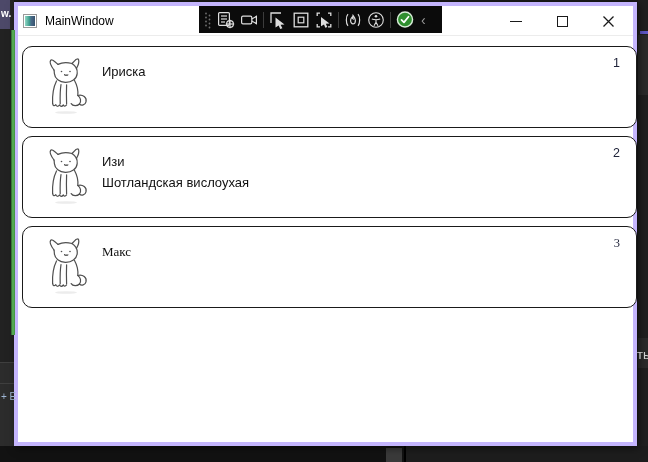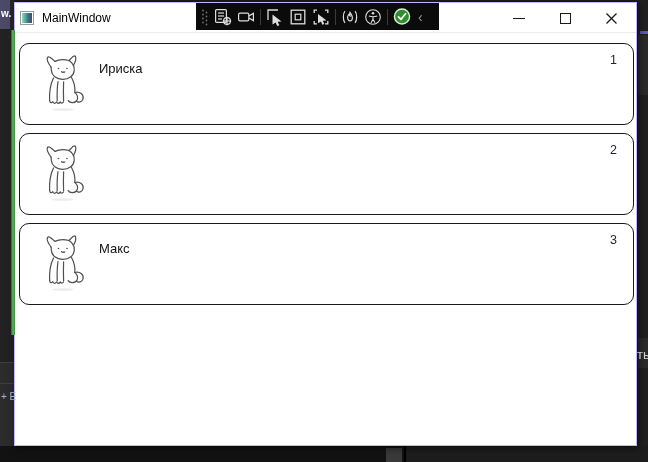--- a/index.html
+++ b/index.html
@@ -27,21 +27,21 @@
   .right-block2{position:absolute;left:638px;top:338px;width:10px;height:30px;background:#2b2b2b;}
   .frag-right{position:absolute;left:637px;top:347px;color:#d0d0d0;font-size:13px;z-index:3;}
   .bg-bottom{position:absolute;left:0;top:446px;width:648px;height:16px;background:#121212;}
   .bottom-patch{position:absolute;left:386px;top:448px;width:16px;height:14px;background:#3a3a3a;}
   .bottom-divider{position:absolute;left:404px;top:446px;width:2px;height:16px;background:#000;}
   .bottom-right{position:absolute;left:406px;top:446px;width:242px;height:16px;background:#1d1d1d;}
 
   
   .app-window{
     position:absolute;left:14px;top:2px;width:623px;height:444px;
-    background:#fff;border:1px solid #c4b5fd;
+    background:#fff;border:4px solid #c4b5fd;
     box-shadow:2px 2px 8px rgba(0,0,0,.55);z-index:1;
   }
   .title-bar{
     position:absolute;left:0;top:0;width:100%;height:30px;background:#fff;
     display:flex;align-items:center;padding-left:5px;border-bottom:1px solid #ececec;
   }
   .app-icon{
     width:14px;height:14px;border:1px solid #9a9a9a;background:#fff;padding:1px;margin-right:8px;
   }
   .app-icon-inner{
@@ -246,24 +246,28 @@
             <path d="M22.6 18.6 Q23.4 19.8 24.2 18.9 Q24.9 19.9 25.8 18.8"></path>
             <path d="M14.5 25 C11.5 31 10.2 39 10.6 47.5"></path>
             <path d="M19 28.5 C18.2 34 18 41 18.2 47.8"></path>
             <path d="M24.6 28.8 C24.4 34 24.4 41 24.6 47.8"></path>
             <path d="M10.6 47.5 Q11.4 51.2 13.8 48.6 Q15 51.8 17.6 48.9 Q19 51.8 21.4 49 Q22.6 51.4 24.6 48.9"></path>
             <path d="M32.5 24.5 C35 29 36.3 34.5 35.8 39.5 C38.6 41.4 39.6 45.4 37.4 48 C35.2 50.4 30.8 50.2 29.2 47.6"></path>
             <path d="M35.8 39.5 C41 38.2 45 41.6 44 45.8 C43.2 49 39.4 50 37.4 48"></path>
           </g>
           <ellipse cx="24" cy="56.5" rx="11" ry="1.3" fill="#ececec"></ellipse>
         </svg>
+        <div class="cat-text">
+          <div>Изи</div>
+          <div>Шотландская вислоухая</div>
+        </div>
         <div class="cat-number">2</div>
       </div>
 
-      <div class="cat-card" style="top:189px;">
+      <div class="cat-card" style="top:189px;font-family:Liberation Serif, serif;">
         <svg class="cat-pic" width="50" height="60" viewBox="0 0 50 60">
           <g fill="none" stroke="#4f4f4f" stroke-width="1.2" stroke-linecap="round" stroke-linejoin="round">
             <path d="M12 14 C9 10 7.5 6 8.6 4.4 C9.3 3.4 11 4 12.3 5.2 L16 8.4"></path>
             <path d="M30 7.5 L33.6 3.8 C34.7 2.8 36.2 2.6 36.6 3.8 C37.2 5.8 35.8 10 34.4 12.4"></path>
             <path d="M16 8.4 C19.5 6.6 25.5 6.3 30 7.5 C33.6 9.8 35.6 13.6 35.2 17.6 C34.6 23 29.6 26.6 23.4 26.4 C17.4 26.2 12.8 22.6 12.4 17.6 C12.2 16.2 12.3 15 12 14"></path>
             <circle cx="19.5" cy="15.5" r="0.8" fill="#4f4f4f" stroke="none"></circle>
             <circle cx="28" cy="15.5" r="0.8" fill="#4f4f4f" stroke="none"></circle>
             <path d="M22.6 18.6 Q23.4 19.8 24.2 18.9 Q24.9 19.9 25.8 18.8"></path>
             <path d="M14.5 25 C11.5 31 10.2 39 10.6 47.5"></path>
             <path d="M19 28.5 C18.2 34 18 41 18.2 47.8"></path>

